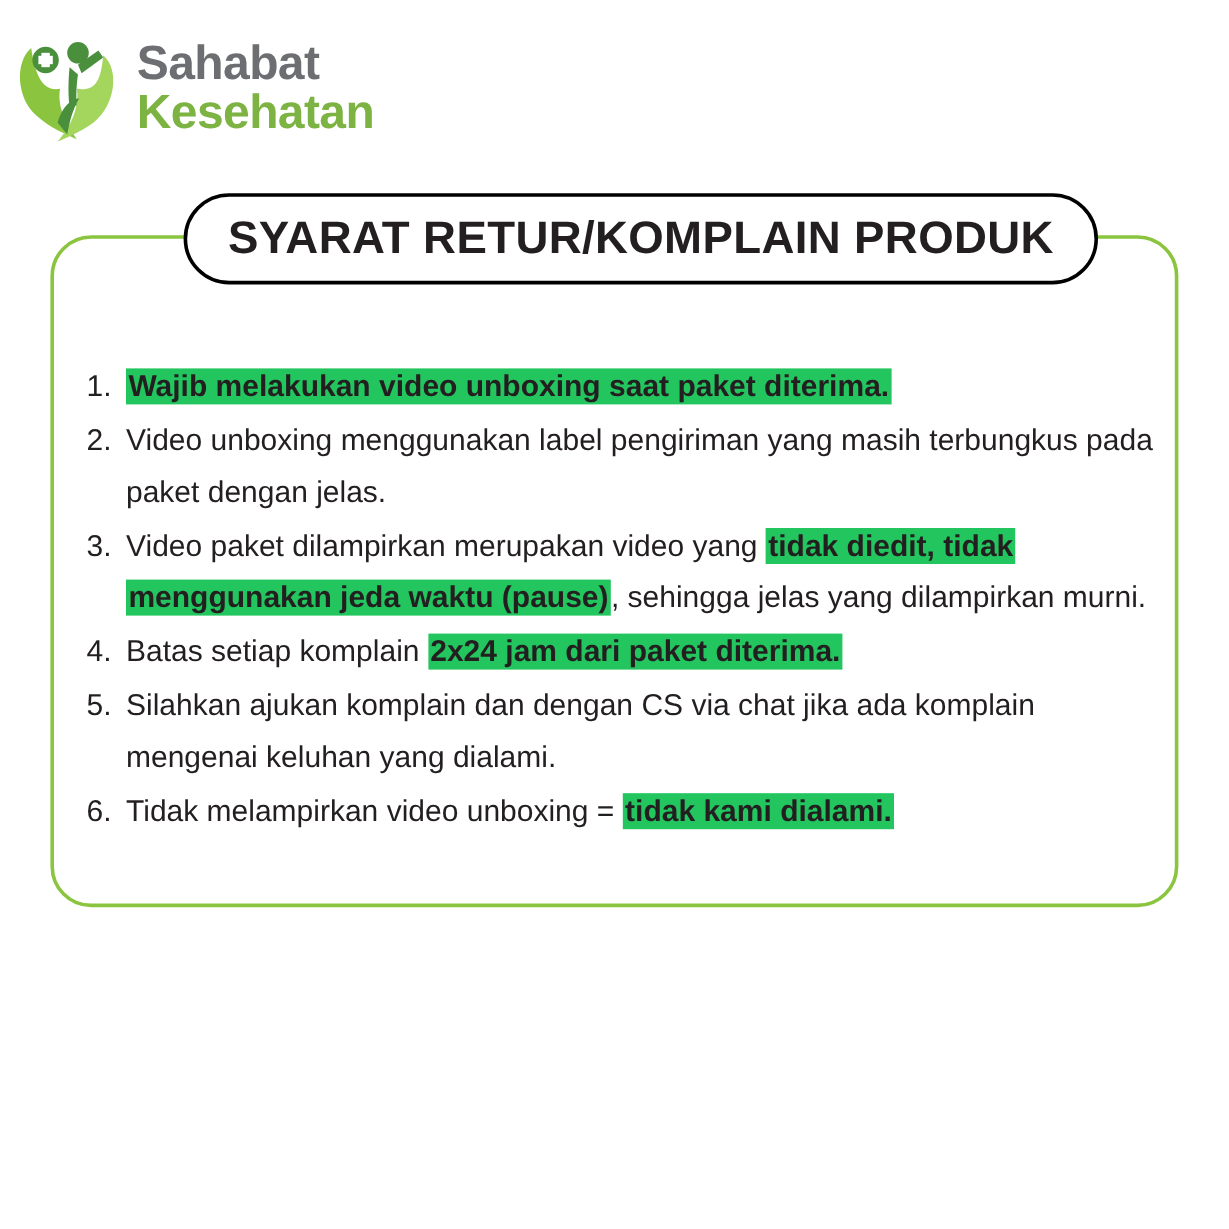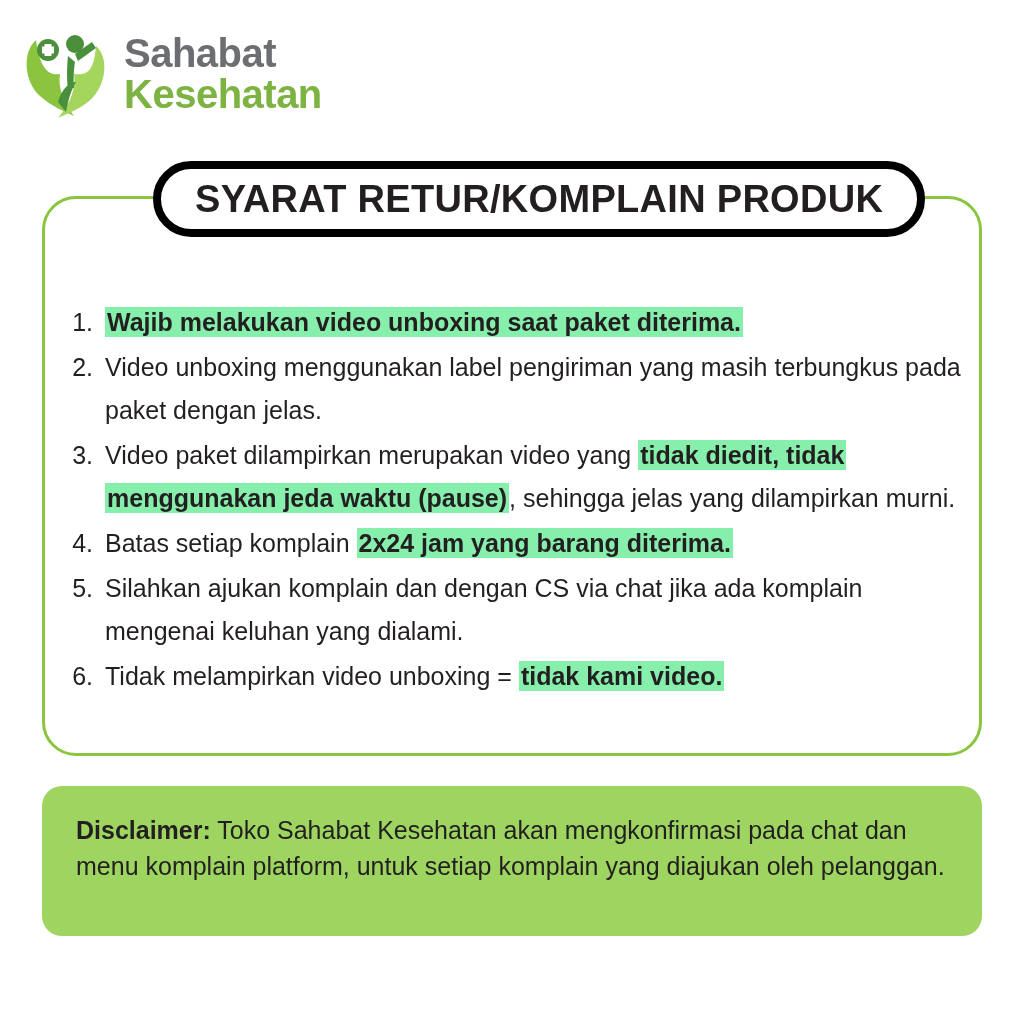--- a/index.html
+++ b/index.html
@@ -13,21 +13,21 @@
     position: relative;
     width: 1024px;
     height: 1024px;
     background: #ffffff;
     overflow: hidden;
   }
 
   
   .brand {
     position: absolute;
-    left: 18px;
+    left: 8px;
     top: 30px;
     display: flex;
     align-items: center;
     gap: 10px;
   }
   .brand-mark {
     width: 96px;
     height: 92px;
     flex: 0 0 auto;
   }
@@ -63,21 +63,21 @@
   }
   .card-title-pill {
     position: absolute;
     left: 108px;
     top: -38px;
     height: 76px;
     padding: 0 34px;
     display: flex;
     align-items: center;
     background: #ffffff;
-    border: 8px solid #000000;
+    border: 3px solid #000000;
     border-radius: 38px;
   }
   .card-title {
     font-size: 38px;
     font-weight: bold;
     color: #231f20;
     letter-spacing: 0.3px;
     white-space: nowrap;
   }
 
@@ -101,21 +101,21 @@
     color: #231f20;
     line-height: 43px;
   }
   .txt {
     font-size: 25px;
     color: #231f20;
     line-height: 43px;
     flex: 1;
   }
   .hl {
-    background: #86efac;
+    background: #22c55e;
     font-weight: bold;
     padding: 1px 2px;
     box-decoration-break: clone;
     -webkit-box-decoration-break: clone;
   }
 
   
   .disclaimer {
     position: absolute;
     left: 42px;
@@ -170,32 +170,27 @@
         <div class="item">
           <div class="num">2.</div>
           <div class="txt"><span>Video unboxing menggunakan label pengiriman yang masih terbungkus pada paket dengan jelas.</span></div>
         </div>
         <div class="item">
           <div class="num">3.</div>
           <div class="txt"><span>Video paket dilampirkan merupakan video yang </span><span class="hl">tidak diedit, tidak menggunakan jeda waktu (pause)</span><span>, sehingga jelas yang dilampirkan murni.</span></div>
         </div>
         <div class="item">
           <div class="num">4.</div>
-          <div class="txt"><span>Batas setiap komplain </span><span class="hl">2x24 jam yang barang diterima.</span></div>
+          <div class="txt"><span>Batas setiap komplain </span><span class="hl">2x24 jam dari paket diterima.</span></div>
         </div>
         <div class="item">
           <div class="num">5.</div>
           <div class="txt"><span>Silahkan ajukan komplain dan dengan CS via chat jika ada komplain mengenai keluhan yang dialami.</span></div>
         </div>
         <div class="item">
           <div class="num">6.</div>
-          <div class="txt"><span>Tidak melampirkan video unboxing = </span><span class="hl">tidak kami video.</span></div>
+          <div class="txt"><span>Tidak melampirkan video unboxing = </span><span class="hl">tidak kami dialami.</span></div>
         </div>
       </div>
   </div>
 
-  <div class="disclaimer">
-    <p class="disclaimer-text">
-      <b>Disclaimer:</b><span> Toko Sahabat Kesehatan akan mengkonfirmasi pada chat dan menu komplain platform, untuk setiap komplain yang diajukan oleh pelanggan.</span>
-    </p>
-  </div>
 
 </div>
 
 </body></html>

